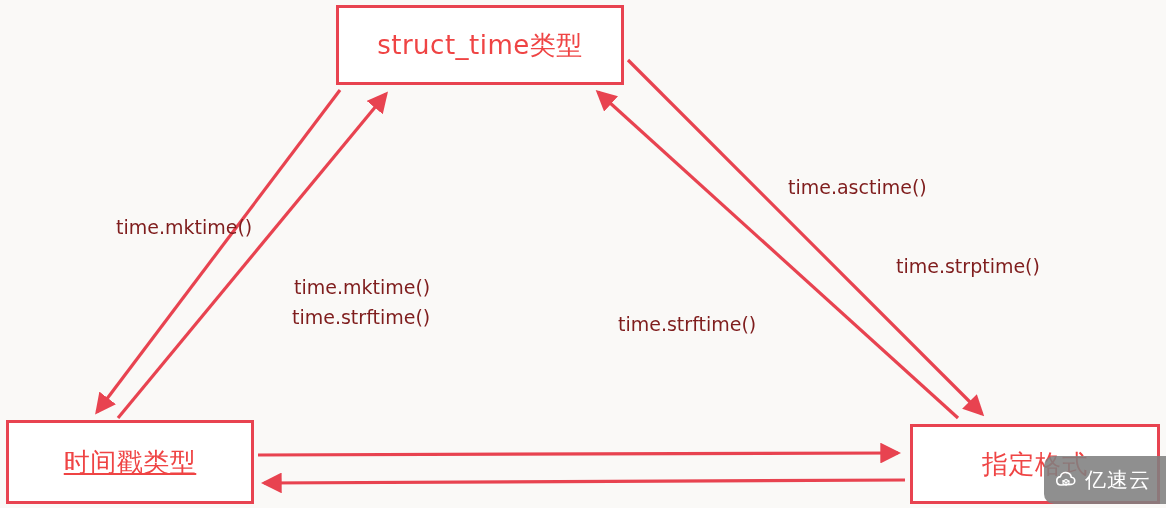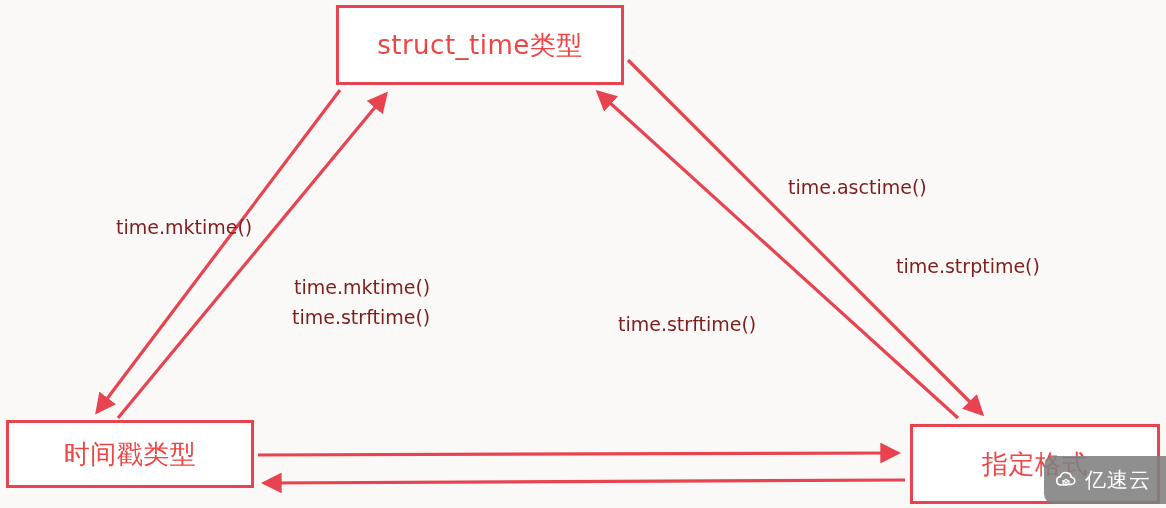--- a/index.html
+++ b/index.html
@@ -28,21 +28,21 @@
     background: #ffffff;
     border: 3px solid #e84350;
     display: flex;
     align-items: center;
     justify-content: center;
     color: #ef4444;
     font-size: 26px;
     letter-spacing: 0.5px;
   }
   .node-struct   { left: 336px; top: 5px;   width: 288px; height: 80px; }
-  .node-ts       { left: 6px;   top: 420px; width: 248px; height: 68px; }
+  .node-ts       { left: 6px;   top: 420px; width: 248px; height: 84px; text-decoration: underline; }
   .node-fmt      { left: 910px; top: 424px; width: 250px; height: 80px; }
   .edge-label {
     position: absolute;
     color: #7f1d1d;
     font-size: 19px;
     font-weight: 500;
     white-space: nowrap;
   }
   .lbl-mktime    { left: 84px;  top: 216px; margin-left: 32px; }
   .lbl-gmtime    { left: 294px; top: 276px; }

